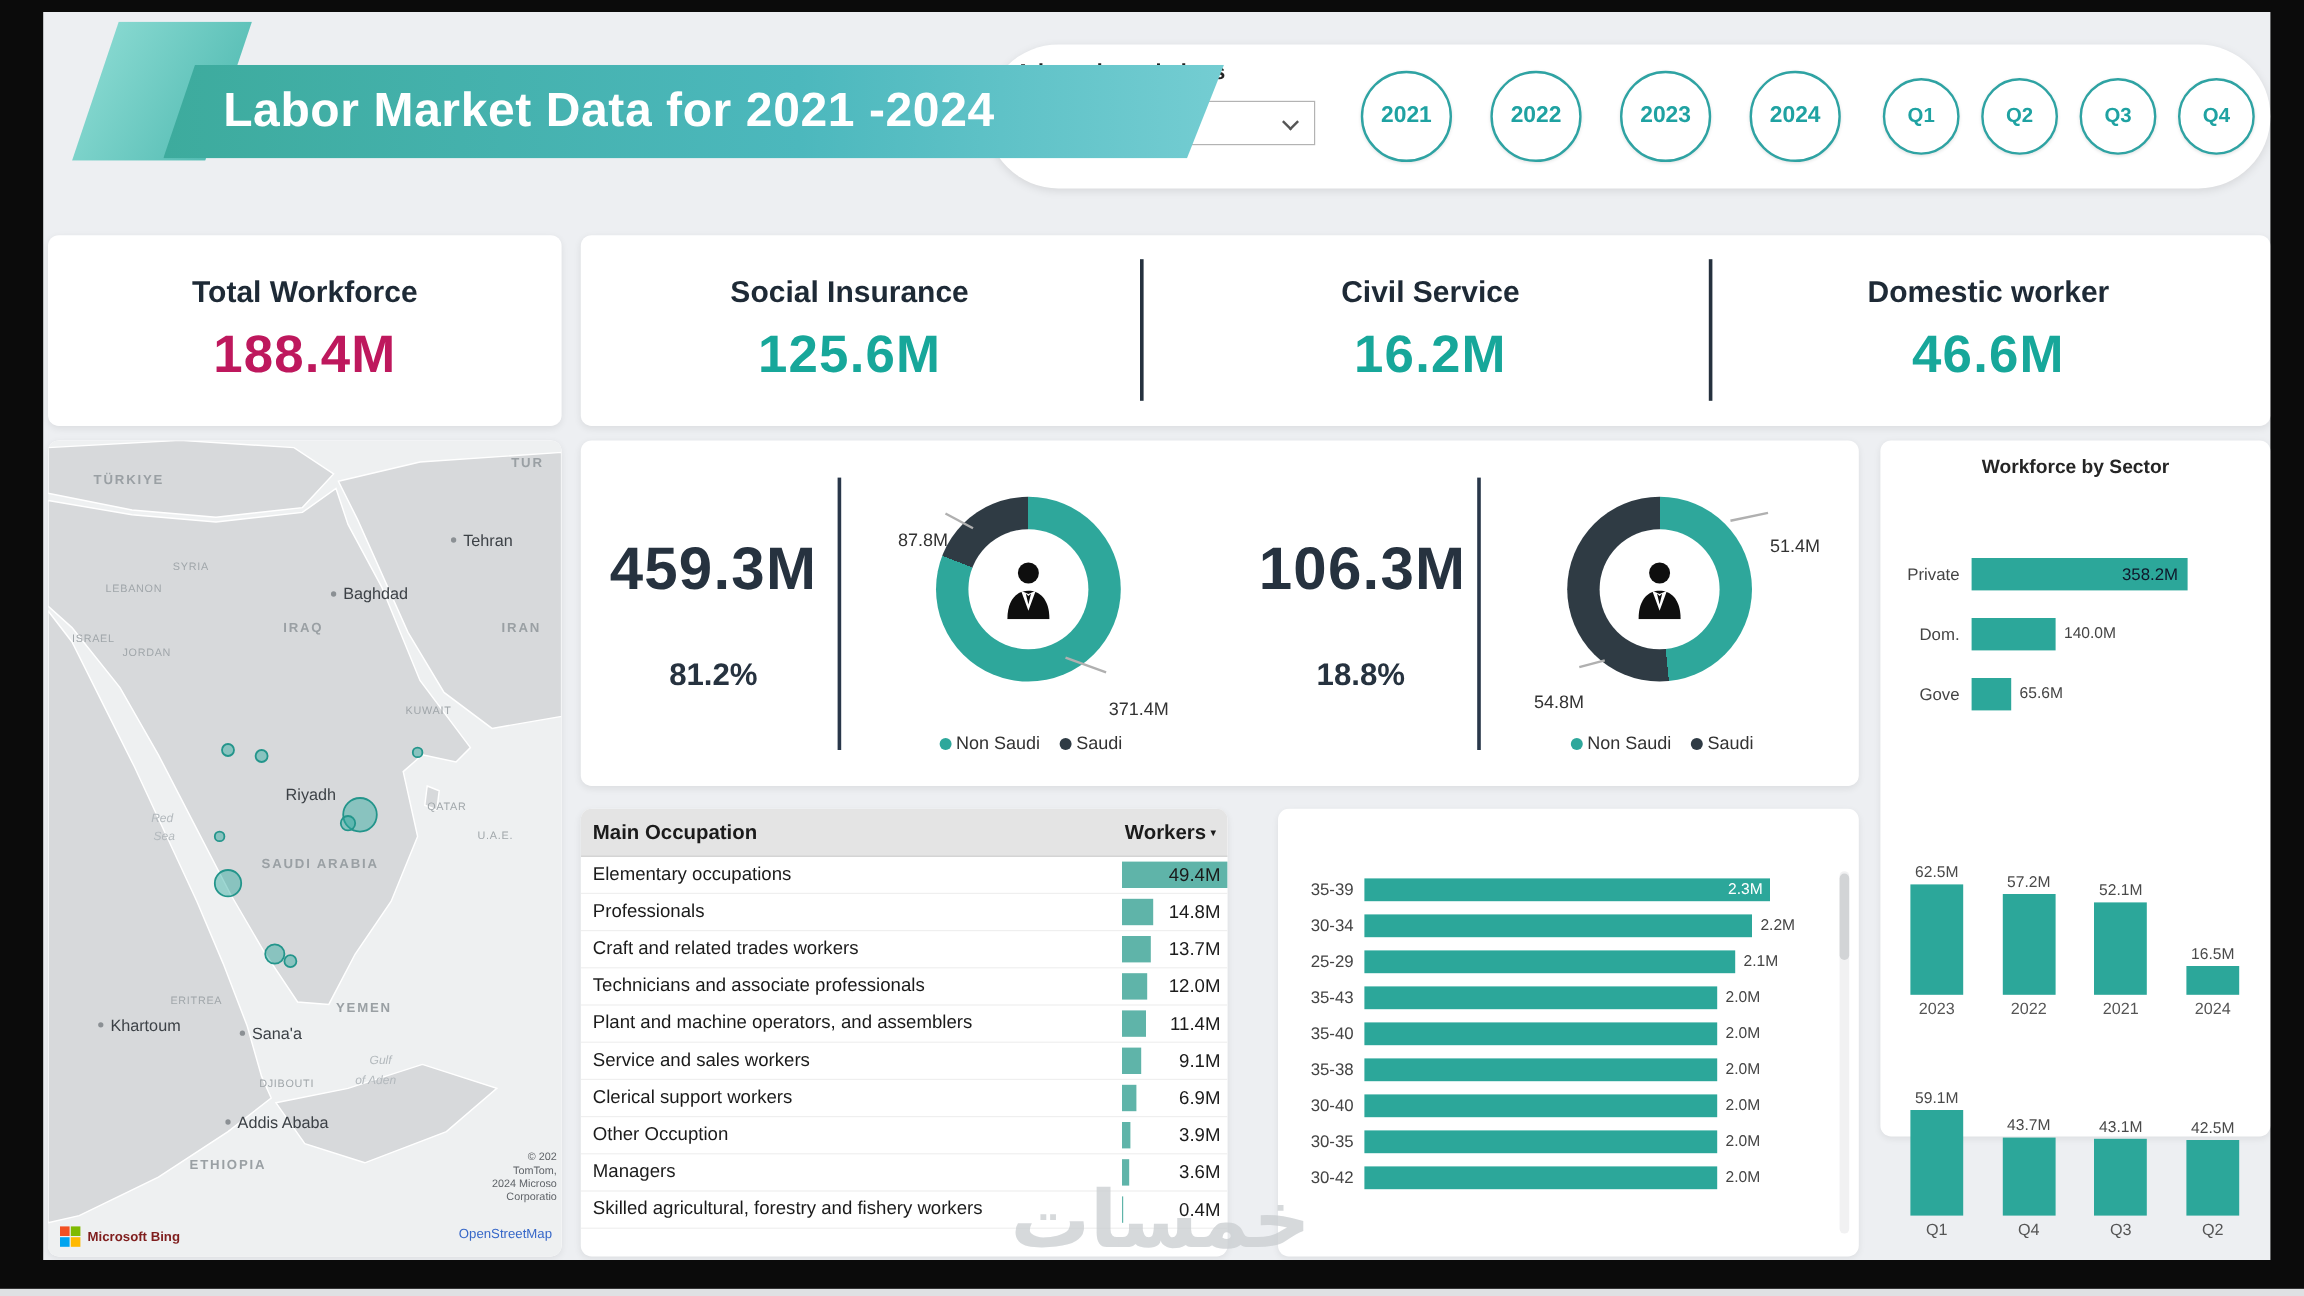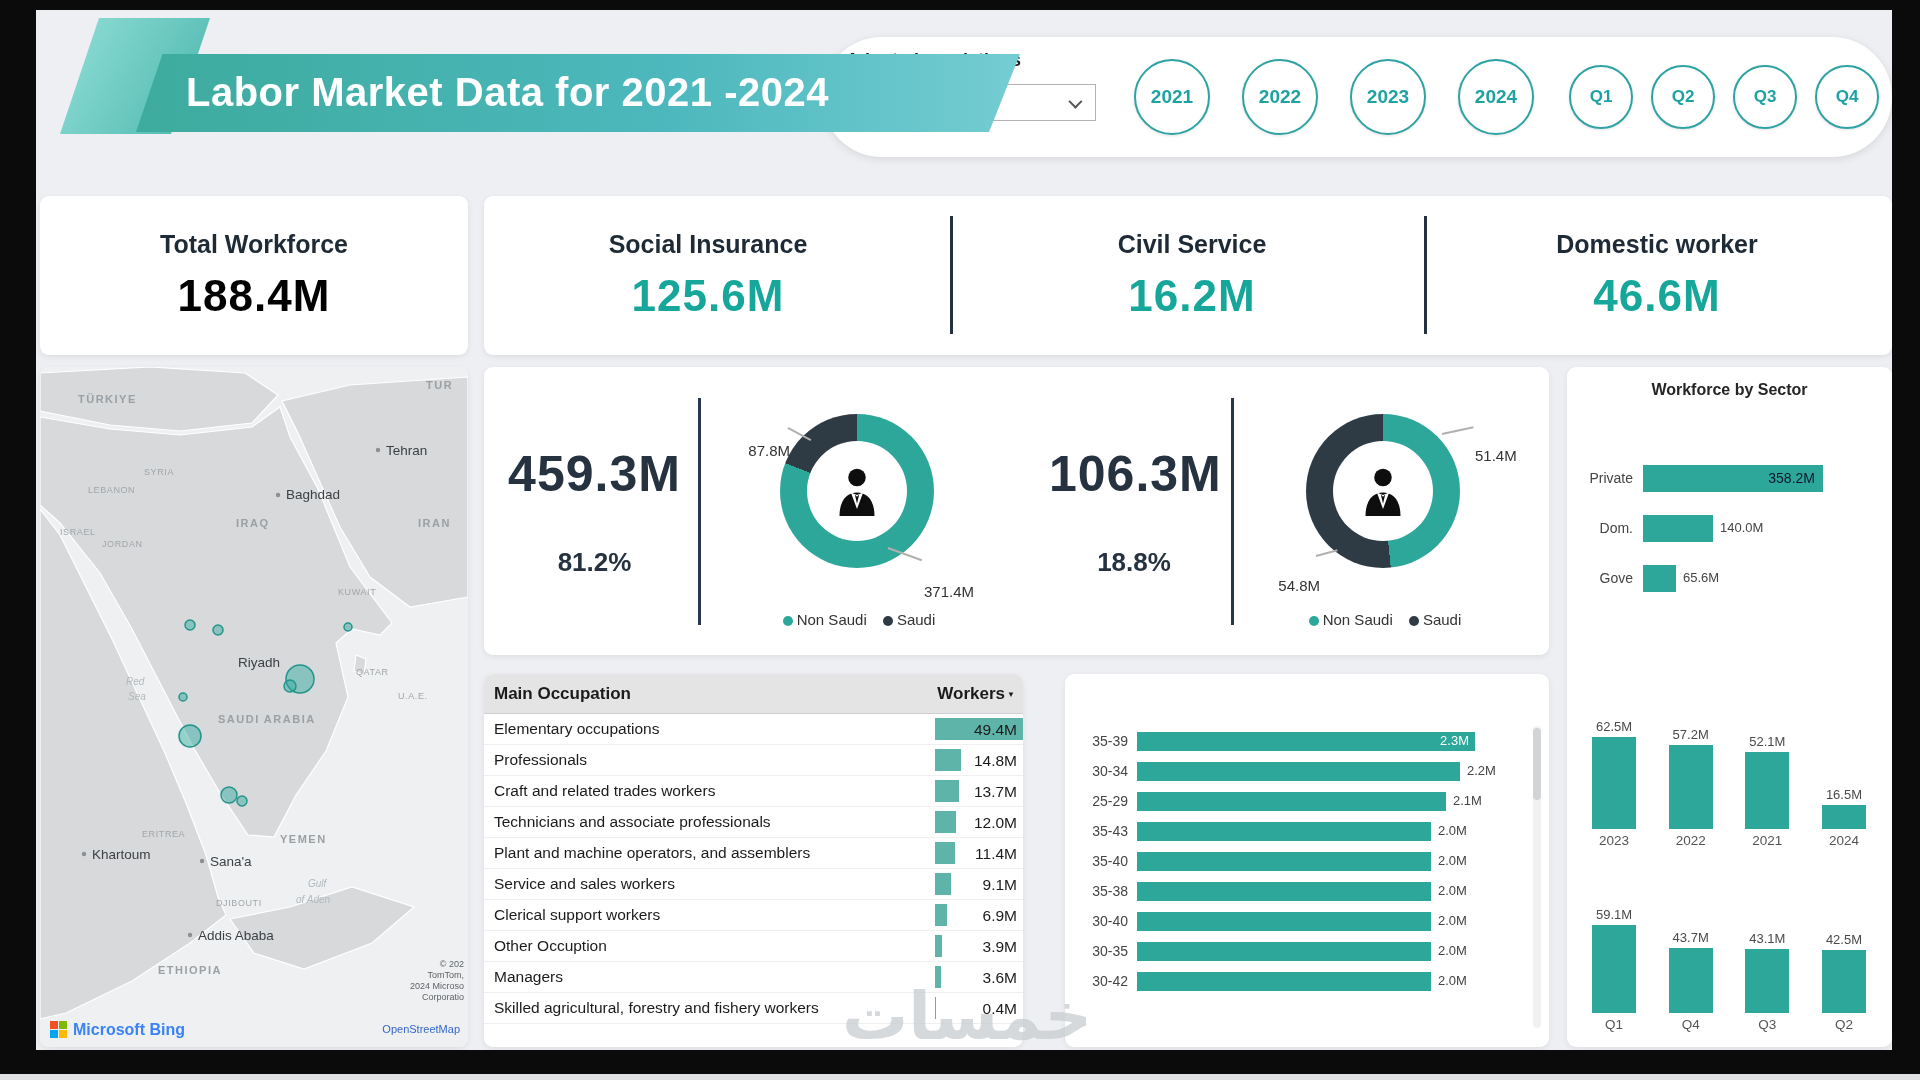--- a/index.html
+++ b/index.html
@@ -26,33 +26,33 @@
 
   
   .card { position:absolute; background:#fff; border-radius:9px; box-shadow:0 2px 6px rgba(0,0,0,.07); }
 
   
   .kpi1 { left:4px; top:186px; width:428px; height:159px; }
   .kpi-big { left:448px; top:186px; width:1408px; height:159px; }
   .kpi-block { position:absolute; width:300px; top:0; height:159px; display:flex; flex-direction:column; align-items:center; justify-content:center; gap:12px; }
   .kpi-label { font-size:25px; font-weight:bold; color:#1e2a36; }
   .kpi-value { font-size:44px; font-weight:bold; color:#17a79a; letter-spacing:1px; }
-  .kpi-value.dark { color:#000000; }
+  .kpi-value.dark { color:#be185d; }
   .kpi-div { position:absolute; top:20px; width:3px; height:118px; background:#25313e; }
 
   
   .map-card { left:4px; top:357px; width:428px; height:680px; overflow:hidden; }
   .map-svg { position:absolute; inset:0; }
   .ml-country { font-size:11px; fill:#9aa0a4; font-weight:bold; letter-spacing:1.5px; }
   .ml-small { font-size:9px; fill:#a0a6aa; letter-spacing:.6px; }
   .ml-city { font-size:13.5px; fill:#3c4146; }
   .ml-water { font-size:10px; fill:#b3b9bd; font-style:italic; }
   .map-bubble { fill:rgba(43,168,157,.45); stroke:#23958b; stroke-width:1.5; }
   .map-dot { fill:#8b9094; }
-  .bing-logo { position:absolute; left:10px; bottom:8px; display:flex; align-items:flex-start; gap:6px; font-size:16px; color:#3b82f6; font-weight:bold; }
+  .bing-logo { position:absolute; left:10px; bottom:8px; display:flex; align-items:center; gap:6px; font-size:11px; color:#7f1d1d; font-weight:bold; }
   .ms-squares { display:grid; grid-template-columns:8px 8px; grid-template-rows:8px 8px; gap:1px; }
   .ms-squares i { display:block; }
   .map-attr { position:absolute; right:4px; bottom:44px; text-align:right; font-size:9px; line-height:11px; color:#5f6368; }
   .osm-link { position:absolute; right:8px; bottom:12px; font-size:11px; color:#3667c8; }
 
   
   .donut-card { left:448px; top:357px; width:1065px; height:288px; }
   .big-num { position:absolute; font-size:50px; font-weight:bold; color:#26323f; text-align:center; letter-spacing:1px; }
   .big-pct { position:absolute; font-size:26px; font-weight:bold; color:#26323f; text-align:center; }
   .vline { position:absolute; width:3px; background:#29374a; }
@@ -84,21 +84,21 @@
   .age-row { display:flex; align-items:center; height:30px; }
   .age-label { width:64px; text-align:right; padding-right:9px; font-size:14px; color:#444; }
   .age-barwrap { position:relative; flex:1; height:19px; }
   .age-bar { position:absolute; left:0; top:0; height:19px; background:#2ca79a; }
   .age-val-out { position:absolute; top:1px; font-size:13px; color:#444; }
   .age-val-in { position:absolute; top:1px; font-size:13px; color:#fff; }
   .aged-scroll { position:absolute; right:8px; top:52px; width:8px; height:302px; background:#f1f1f2; border-radius:4px; }
   .aged-thumb { position:absolute; left:0; top:2px; width:8px; height:72px; background:#d2d4d6; border-radius:4px; }
 
   
-  .right-card { left:1531px; top:357px; width:325px; height:680px; }
+  .right-card { left:1531px; top:357px; width:325px; height:580px; }
   .sector-rows { position:absolute; left:6px; right:6px; top:86px; }
   .sec-row { display:flex; align-items:center; height:50px; }
   .sec-label { width:70px; text-align:right; padding-right:10px; font-size:14px; color:#444; }
   .sec-barwrap { position:relative; flex:1; height:27px; }
   .sec-bar { position:absolute; left:0; top:0; height:27px; background:#2ca79a; }
   .sec-val-out { position:absolute; top:5px; font-size:13px; color:#444; }
   .sec-val-in { position:absolute; top:5px; font-size:14px; color:#0f172a; }
   .vchart { position:absolute; left:16px; width:292px; height:134px; display:flex; justify-content:space-between; }
   .vcol { width:62px; display:flex; flex-direction:column; align-items:center; justify-content:flex-end; }
   .vval { font-size:13px; color:#4a4a4a; margin-bottom:3px; }

